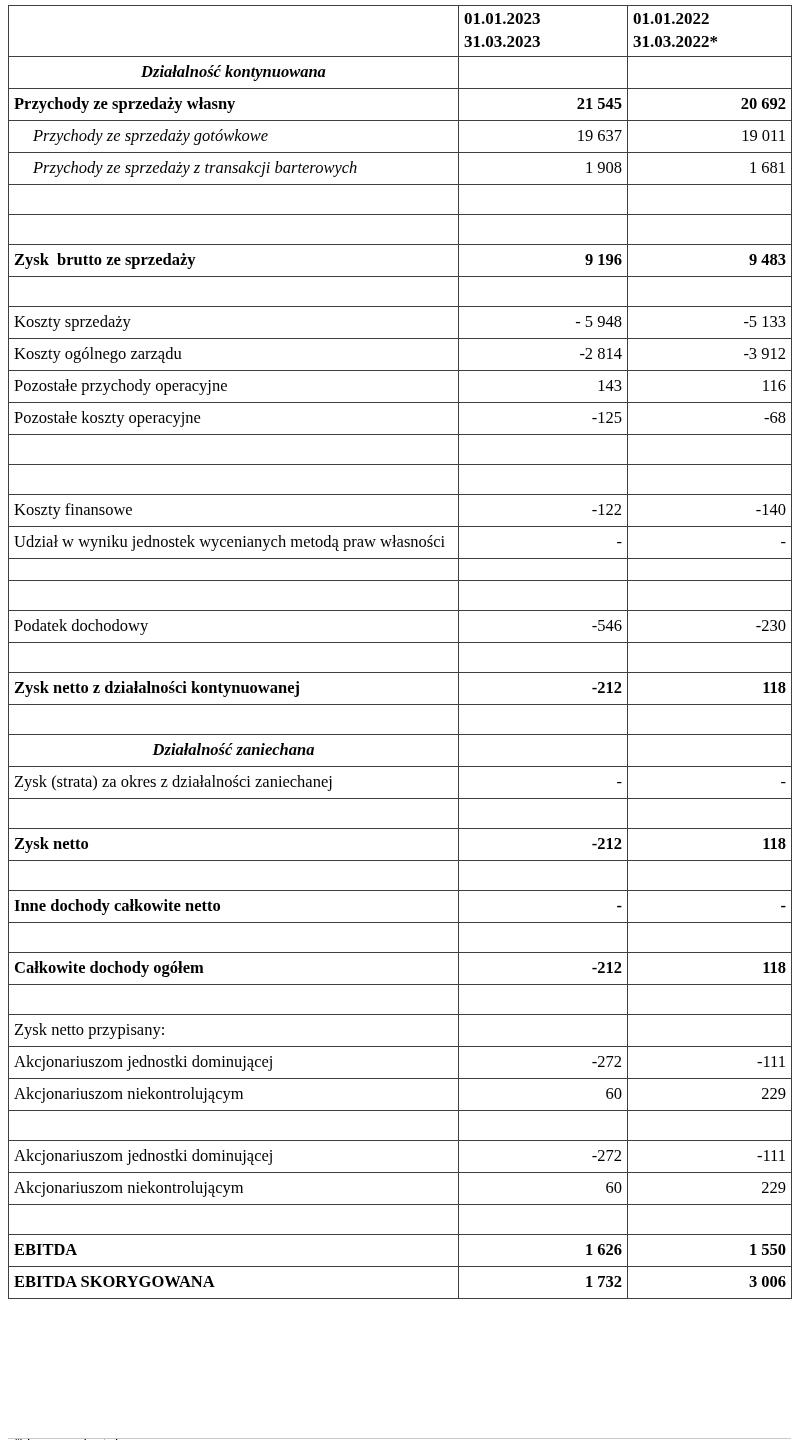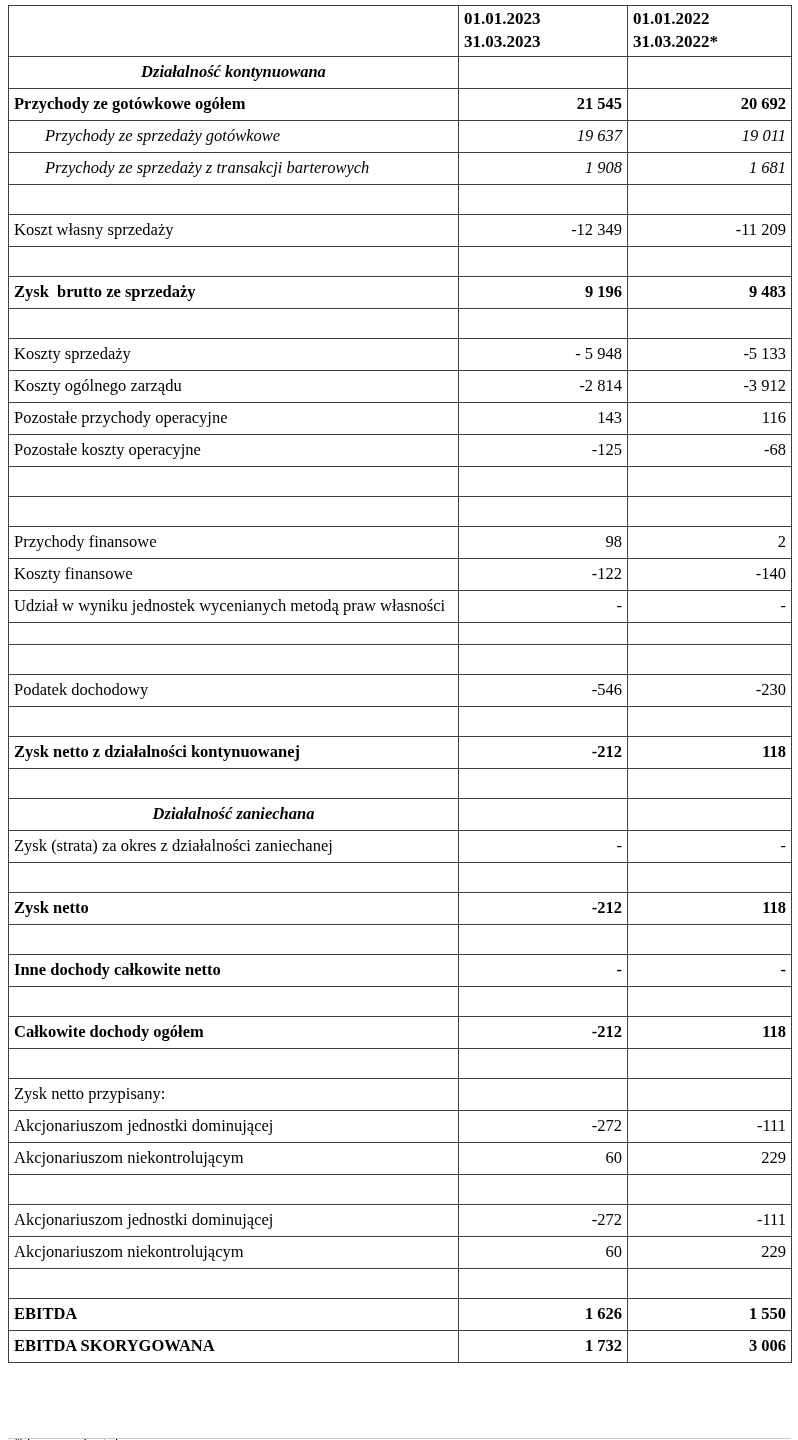--- a/index.html
+++ b/index.html
@@ -47,22 +47,22 @@
   }
   td.val {
     text-align: right;
     padding-right: 7px;
   }
   tr.row td { height: 27px; }
   tr.spacer td { height: 25px; }
   tr.spacer_small td { height: 17px; }
   tr.bold td { font-weight: bold; }
   tr.section td.label { font-weight: bold; font-style: italic; text-align: center; }
-  tr.sub td.label { font-style: italic; padding-left: 36px; margin-left: 9px; }
-  tr.sub td.val { font-style: italic; }
+  tr.sub td.label { font-style: italic; padding-left: 24px; margin-left: 9px; }
+  tr.sub td.val { }
   td.dash-top { vertical-align: top; padding-top: 1px; line-height: 1.05; }
   .footnote {
     position: absolute;
     left: 14px;
     top: 1434px;
     font-style: italic;
     font-size: 15.5px;
     white-space: nowrap;
   }
   .bottom-line {
@@ -97,44 +97,39 @@
         </td>
       </tr>
     </thead>
     <tbody>
         <tr class="row section">
           <td class="label">Działalność kontynuowana</td>
           <td class="val"></td>
           <td class="val"></td>
         </tr>
         <tr class="row bold">
-          <td class="label">Przychody ze gotówkowe ogółem</td>
+          <td class="label">Przychody ze sprzedaży własny</td>
           <td class="val">21 545</td>
           <td class="val">20 692</td>
         </tr>
         <tr class="row sub">
           <td class="label">Przychody ze sprzedaży gotówkowe</td>
           <td class="val">19 637</td>
           <td class="val">19 011</td>
         </tr>
         <tr class="row sub">
           <td class="label">Przychody ze sprzedaży z transakcji barterowych</td>
           <td class="val">1 908</td>
           <td class="val">1 681</td>
         </tr>
         <tr class="spacer">
           <td class="label"></td>
           <td class="val"></td>
           <td class="val"></td>
         </tr>
-        <tr class="row normal">
-          <td class="label">Koszt własny sprzedaży</td>
-          <td class="val">-12 349</td>
-          <td class="val">-11 209</td>
-        </tr>
         <tr class="spacer">
           <td class="label"></td>
           <td class="val"></td>
           <td class="val"></td>
         </tr>
         <tr class="row bold">
           <td class="label">Zysk  brutto ze sprzedaży</td>
           <td class="val">9 196</td>
           <td class="val">9 483</td>
         </tr>
@@ -165,25 +160,20 @@
         </tr>
         <tr class="spacer">
           <td class="label"></td>
           <td class="val"></td>
           <td class="val"></td>
         </tr>
         <tr class="spacer">
           <td class="label"></td>
           <td class="val"></td>
           <td class="val"></td>
-        </tr>
-        <tr class="row normal">
-          <td class="label">Przychody finansowe</td>
-          <td class="val">98</td>
-          <td class="val">2</td>
         </tr>
         <tr class="row normal">
           <td class="label">Koszty finansowe</td>
           <td class="val">-122</td>
           <td class="val">-140</td>
         </tr>
         <tr class="row normal">
           <td class="label">Udział w wyniku jednostek wycenianych metodą praw własności</td>
           <td class="val dash-top">-</td>
           <td class="val dash-top">-</td>

